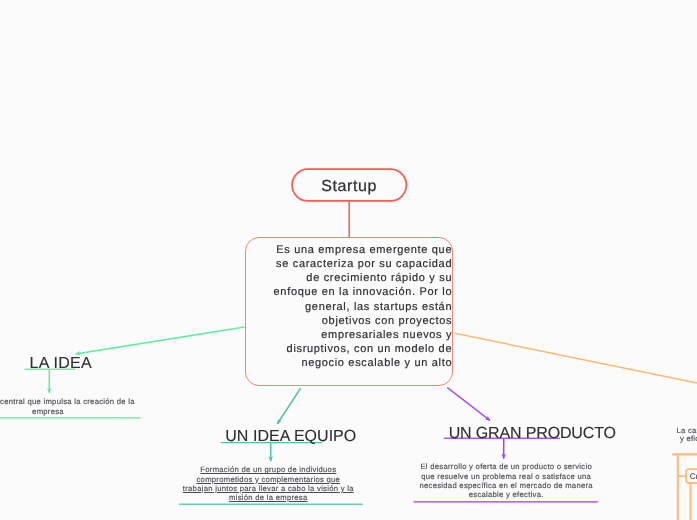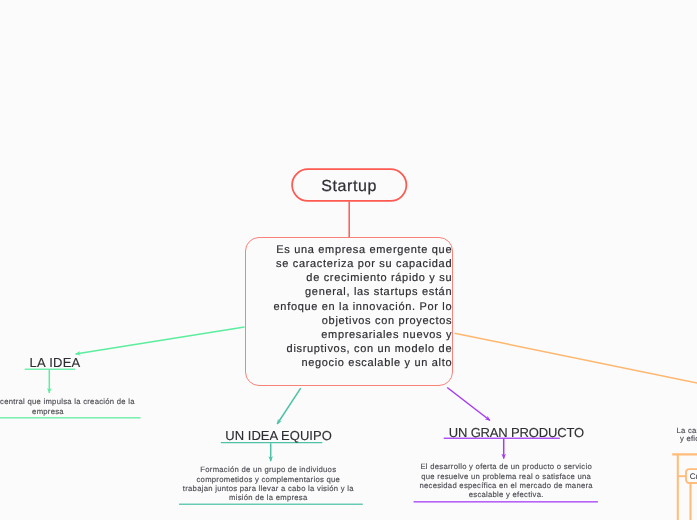--- a/index.html
+++ b/index.html
@@ -15,21 +15,21 @@
            color:#303036;font-size:16px;letter-spacing:.6px;-webkit-text-stroke:0.25px #303036;}
 
   .descbox{position:absolute;left:245px;top:236.6px;width:208.2px;height:149px;
            border:1.7px solid #fa8178;border-radius:14px;background:#fbfbfb;
            box-sizing:border-box;}
   .descbox .lines{position:absolute;left:0;right:0;top:5.2px;
            color:#2e2e33;font-size:11px;line-height:14.2px;letter-spacing:0.67px;-webkit-text-stroke:0.18px #2e2e33;
            text-align:right;font-weight:500;}
 
   .btitle{position:absolute;white-space:nowrap;color:#2e2e33;font-weight:400;
-           font-size:13px;letter-spacing:0.6px;-webkit-text-stroke:0.12px #2e2e33;}
+           font-size:16px;letter-spacing:0.6px;-webkit-text-stroke:0.12px #2e2e33;}
   .btext{position:absolute;text-align:center;color:#4a4a51;font-weight:400;
            font-size:7.7px;line-height:9.8px;white-space:nowrap;letter-spacing:0.27px;
            -webkit-text-stroke:0.13px #4a4a51;}
 </style>
 </head>
 <body>
 
 <div id="stage">
 
   <svg id="edges" viewBox="0 0 697 520">
@@ -75,37 +75,37 @@
 
   <div class="rootbox">
     <span>Startup</span>
   </div>
 
   <div class="descbox">
     <div class="lines">
       <div>Es una empresa emergente que</div>
       <div>se caracteriza por su capacidad</div>
       <div>de crecimiento rápido y su</div>
+      <div>enfoque en la innovación. Por lo</div>
       <div>general, las startups están</div>
-      <div>enfoque en la innovación. Por lo</div>
       <div>objetivos con proyectos</div>
       <div>empresariales nuevos y</div>
       <div>disruptivos, con un modelo de</div>
       <div>negocio escalable y un alto</div>
     </div>
   </div>
 
   <div class="btitle" style="left:29.6px;top:354.8px;letter-spacing:0.25px;">LA IDEA</div>
   <div class="btext" style="left:-52px;top:397.2px;width:200px;">
     <div>Es la idea central que impulsa la creación de la</div>
     <div>empresa</div>
   </div>
 
   <div class="btitle" style="left:225.3px;top:428.1px;letter-spacing:0.02px;">UN IDEA EQUIPO</div>
-  <div class="btext" style="left:168.3px;top:465.4px;width:200px;line-height:9.2px;">
+  <div class="btext" style="left:168.3px;top:465.4px;width:200px;line-height:9.2px;text-decoration:underline;">
     <div>Formación de un grupo de individuos</div>
     <div>comprometidos y complementarios que</div>
     <div>trabajan juntos para llevar a cabo la visión y la</div>
     <div>misión de la empresa</div>
   </div>
 
   <div class="btitle" style="left:448.7px;top:424.8px;letter-spacing:-0.15px;">UN GRAN PRODUCTO</div>
   <div class="btext" style="left:406.2px;top:462.3px;width:200px;line-height:9.3px;">
     <div>El desarrollo y oferta de un producto o servicio</div>
     <div>que resuelve un problema real o satisface una</div>

